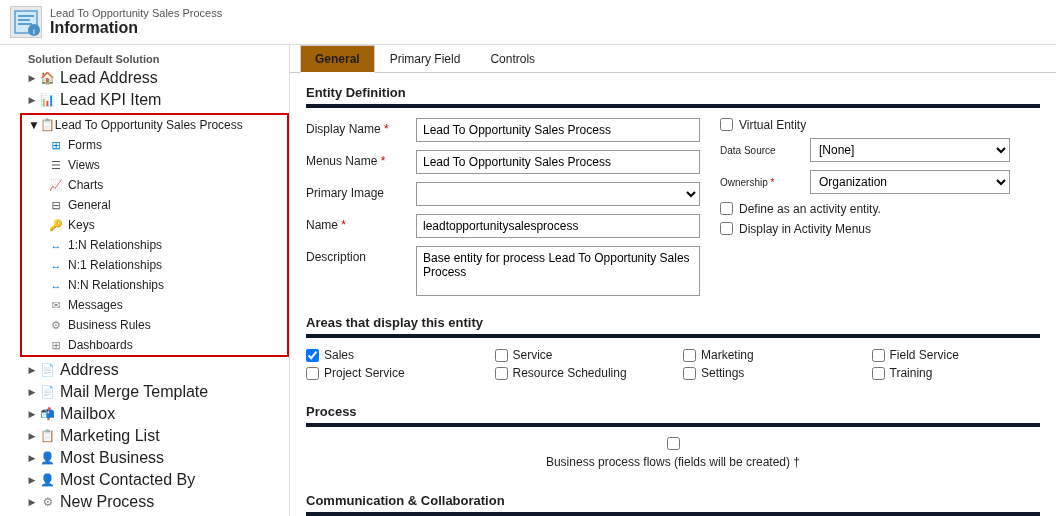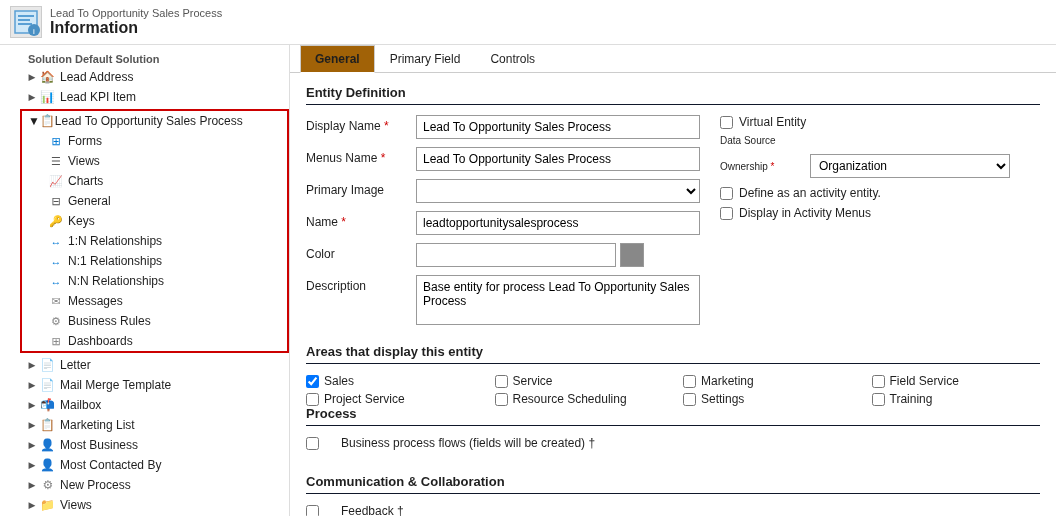--- a/index.html
+++ b/index.html
@@ -15,68 +15,68 @@
     .header-title { font-size: 16px; font-weight: 600; color: #1f1f1f; }
 
     
     .main { display: flex; flex: 1; overflow: hidden; padding-left: 20px; }
 
     
     .sidebar { width: 270px; border-right: 1px solid #ddd; overflow-y: auto; background: #fff; padding: 4px 0; }
     .sidebar-item { display: flex; align-items: center; padding: 2px 8px 2px 6px; cursor: pointer; white-space: nowrap; }
     .sidebar-item .expand-icon { width: 12px; height: 12px; display: inline-flex; align-items: center; justify-content: center; margin-right: 2px; font-size: 9px; color: #555; flex-shrink: 0; }
     .sidebar-item .item-icon { width: 16px; height: 16px; margin-right: 4px; display: inline-flex; align-items: center; justify-content: center; flex-shrink: 0; font-size: 12px; }
-    .sidebar-item .item-label { font-size: 12px; }
+    .sidebar-item .item-label { font-size: 16px; }
     .sidebar-group { border: 2px solid #c00; margin: 2px 0; }
     .sidebar-group-header { display: flex; align-items: center; padding: 3px 6px; background: #fff; cursor: pointer; }
     .sidebar-group-children { padding-left: 20px; }
     .sidebar-child { display: flex; align-items: center; padding: 2px 6px; cursor: pointer; }
     .sidebar-child .item-icon { width: 16px; height: 16px; margin-right: 4px; display: inline-flex; align-items: center; justify-content: center; flex-shrink: 0; font-size: 11px; }
     .section-label { font-size: 11px; font-weight: 600; color: #555; padding: 4px 8px 2px 8px; }
 
     
     .content { flex: 1; display: flex; flex-direction: column; overflow: hidden; padding: 0; }
 
     
     .tabs { display: flex; border-bottom: 1px solid #ccc; padding: 0 10px; background: #fff; }
     .tab { padding: 6px 14px; font-size: 12px; cursor: pointer; border: 1px solid transparent; margin-bottom: -1px; }
     .tab.active { background: #a16207; border: 1px solid #ccc; border-bottom-color: #fff; font-weight: 600; }
 
     
     .form-area { flex: 1; overflow-y: auto; padding: 12px 16px; }
-    .section-title { font-size: 13px; font-weight: 700; color: #1f1f1f; margin-bottom: 10px; border-bottom: 1px solid #0f172a; padding-bottom: 4px; }
+    .section-title { font-size: 13px; font-weight: 700; color: #1f1f1f; margin-bottom: 10px; border-bottom: 4px solid #0f172a; padding-bottom: 4px; }
     .form-row { display: flex; align-items: flex-start; margin-bottom: 8px; }
     .form-label { width: 110px; font-size: 12px; color: #1f1f1f; padding-top: 4px; flex-shrink: 0; }
     .required-star { color: #c00; }
     .form-control { flex: 1; max-width: 340px; }
     .form-input { width: 100%; height: 24px; border: 1px solid #999; padding: 2px 6px; font-size: 12px; font-family: inherit; }
     .form-select { width: 100%; height: 24px; border: 1px solid #999; padding: 2px 4px; font-size: 12px; font-family: inherit; background: #fff; }
     .form-textarea { width: 100%; height: 50px; border: 1px solid #999; padding: 4px 6px; font-size: 12px; font-family: inherit; resize: none; }
     .color-row { display: flex; align-items: center; gap: 4px; }
     .color-input { width: 200px; height: 24px; border: 1px solid #999; }
     .color-swatch { width: 24px; height: 24px; background: #888; border: 1px solid #999; }
 
     
     .form-two-col { display: flex; gap: 20px; }
     .form-left { flex: 1; }
     .form-right { width: 320px; }
-    .checkbox-row { display: flex; align-items: flex-end; margin-bottom: 6px; gap: 6px; }
+    .checkbox-row { display: flex; align-items: flex-start; margin-bottom: 6px; gap: 6px; }
     .checkbox-row input[type=checkbox] { width: 13px; height: 13px; flex-shrink: 0; }
     .checkbox-row label { font-size: 12px; }
     .right-form-row { display: flex; align-items: center; margin-bottom: 8px; }
     .right-label { width: 90px; font-size: 10px; flex-shrink: 0; }
     .right-select { width: 200px; height: 24px; border: 1px solid #999; padding: 2px 4px; font-size: 12px; font-family: inherit; background: #fff; }
 
     
-    .areas-grid { display: grid; grid-template-columns: repeat(4, 1fr); gap: 4px 20px; margin-bottom: 0; }
+    .areas-grid { display: grid; grid-template-columns: repeat(4, 1fr); gap: 4px 20px; margin-bottom: 24px; }
     .area-item { display: flex; align-items: center; gap: 5px; font-size: 12px; }
     .area-item input[type=checkbox] { width: 13px; height: 13px; }
 
     
-    .process-item { display: flex; align-items: center; gap: 22px; font-size: 12px; margin-bottom: 4px; }
+    .process-item { display: flex; align-items: center; gap: 5px; font-size: 12px; margin-bottom: 4px; flex-direction: column; }
     .process-item input[type=checkbox] { width: 13px; height: 13px; }
 
     
     ::-webkit-scrollbar { width: 8px; height: 8px; }
     ::-webkit-scrollbar-track { background: #f1f1f1; }
     ::-webkit-scrollbar-thumb { background: #bbb; }
 
     
     .icon-forms { color: #0078d4; }
     .icon-views { color: #555; }
@@ -173,21 +173,21 @@
           <div class="sidebar-child">
             <span class="item-icon" style="color:#888;">⊞</span>
             <span class="item-label">Dashboards</span>
           </div>
         </div>
       </div>
 
       <div class="sidebar-item">
         <span class="expand-icon">▶</span>
         <span class="item-icon" style="color:#888;">📄</span>
-        <span class="item-label">Letter</span>
+        <span class="item-label">Address</span>
       </div>
       <div class="sidebar-item">
         <span class="expand-icon">▶</span>
         <span class="item-icon" style="color:#888;">📄</span>
         <span class="item-label">Mail Merge Template</span>
       </div>
       <div class="sidebar-item">
         <span class="expand-icon">▶</span>
         <span class="item-icon" style="color:#888;">📬</span>
         <span class="item-label">Mailbox</span>
@@ -268,46 +268,40 @@
 
             <div class="form-row">
               <div class="form-label">
                 <span>Name</span> <span class="required-star">*</span>
               </div>
               <div class="form-control">
                 <input type="text" class="form-input" value="leadtopportunitysalesprocess" style="">
               </div>
             </div>
 
-            <div class="form-row">
-              <div class="form-label">Color</div>
-              <div class="form-control">
-                <div class="color-row">
-                  <input type="text" class="color-input" style="">
-                  <div class="color-swatch"></div>
-                </div>
-              </div>
-            </div>
 
             <div class="form-row">
               <div class="form-label">Description</div>
               <div class="form-control">
                 <textarea class="form-textarea" style="">Base entity for process Lead To Opportunity Sales Process</textarea>
               </div>
             </div>
           </div>
 
           <div class="form-right">
             <div class="checkbox-row">
               <input type="checkbox" id="virtual-entity" style="">
               <label for="virtual-entity">Virtual Entity</label>
             </div>
 
             <div class="right-form-row">
               <div class="right-label">Data Source</div>
+              <select class="right-select">
+                <option>[None]</option>
+              </select>
             </div>
 
             <div class="right-form-row">
               <div class="right-label">
                 <span>Ownership</span> <span class="required-star">*</span>
               </div>
               <select class="right-select">
                 <option>Organization</option>
               </select>
             </div>

